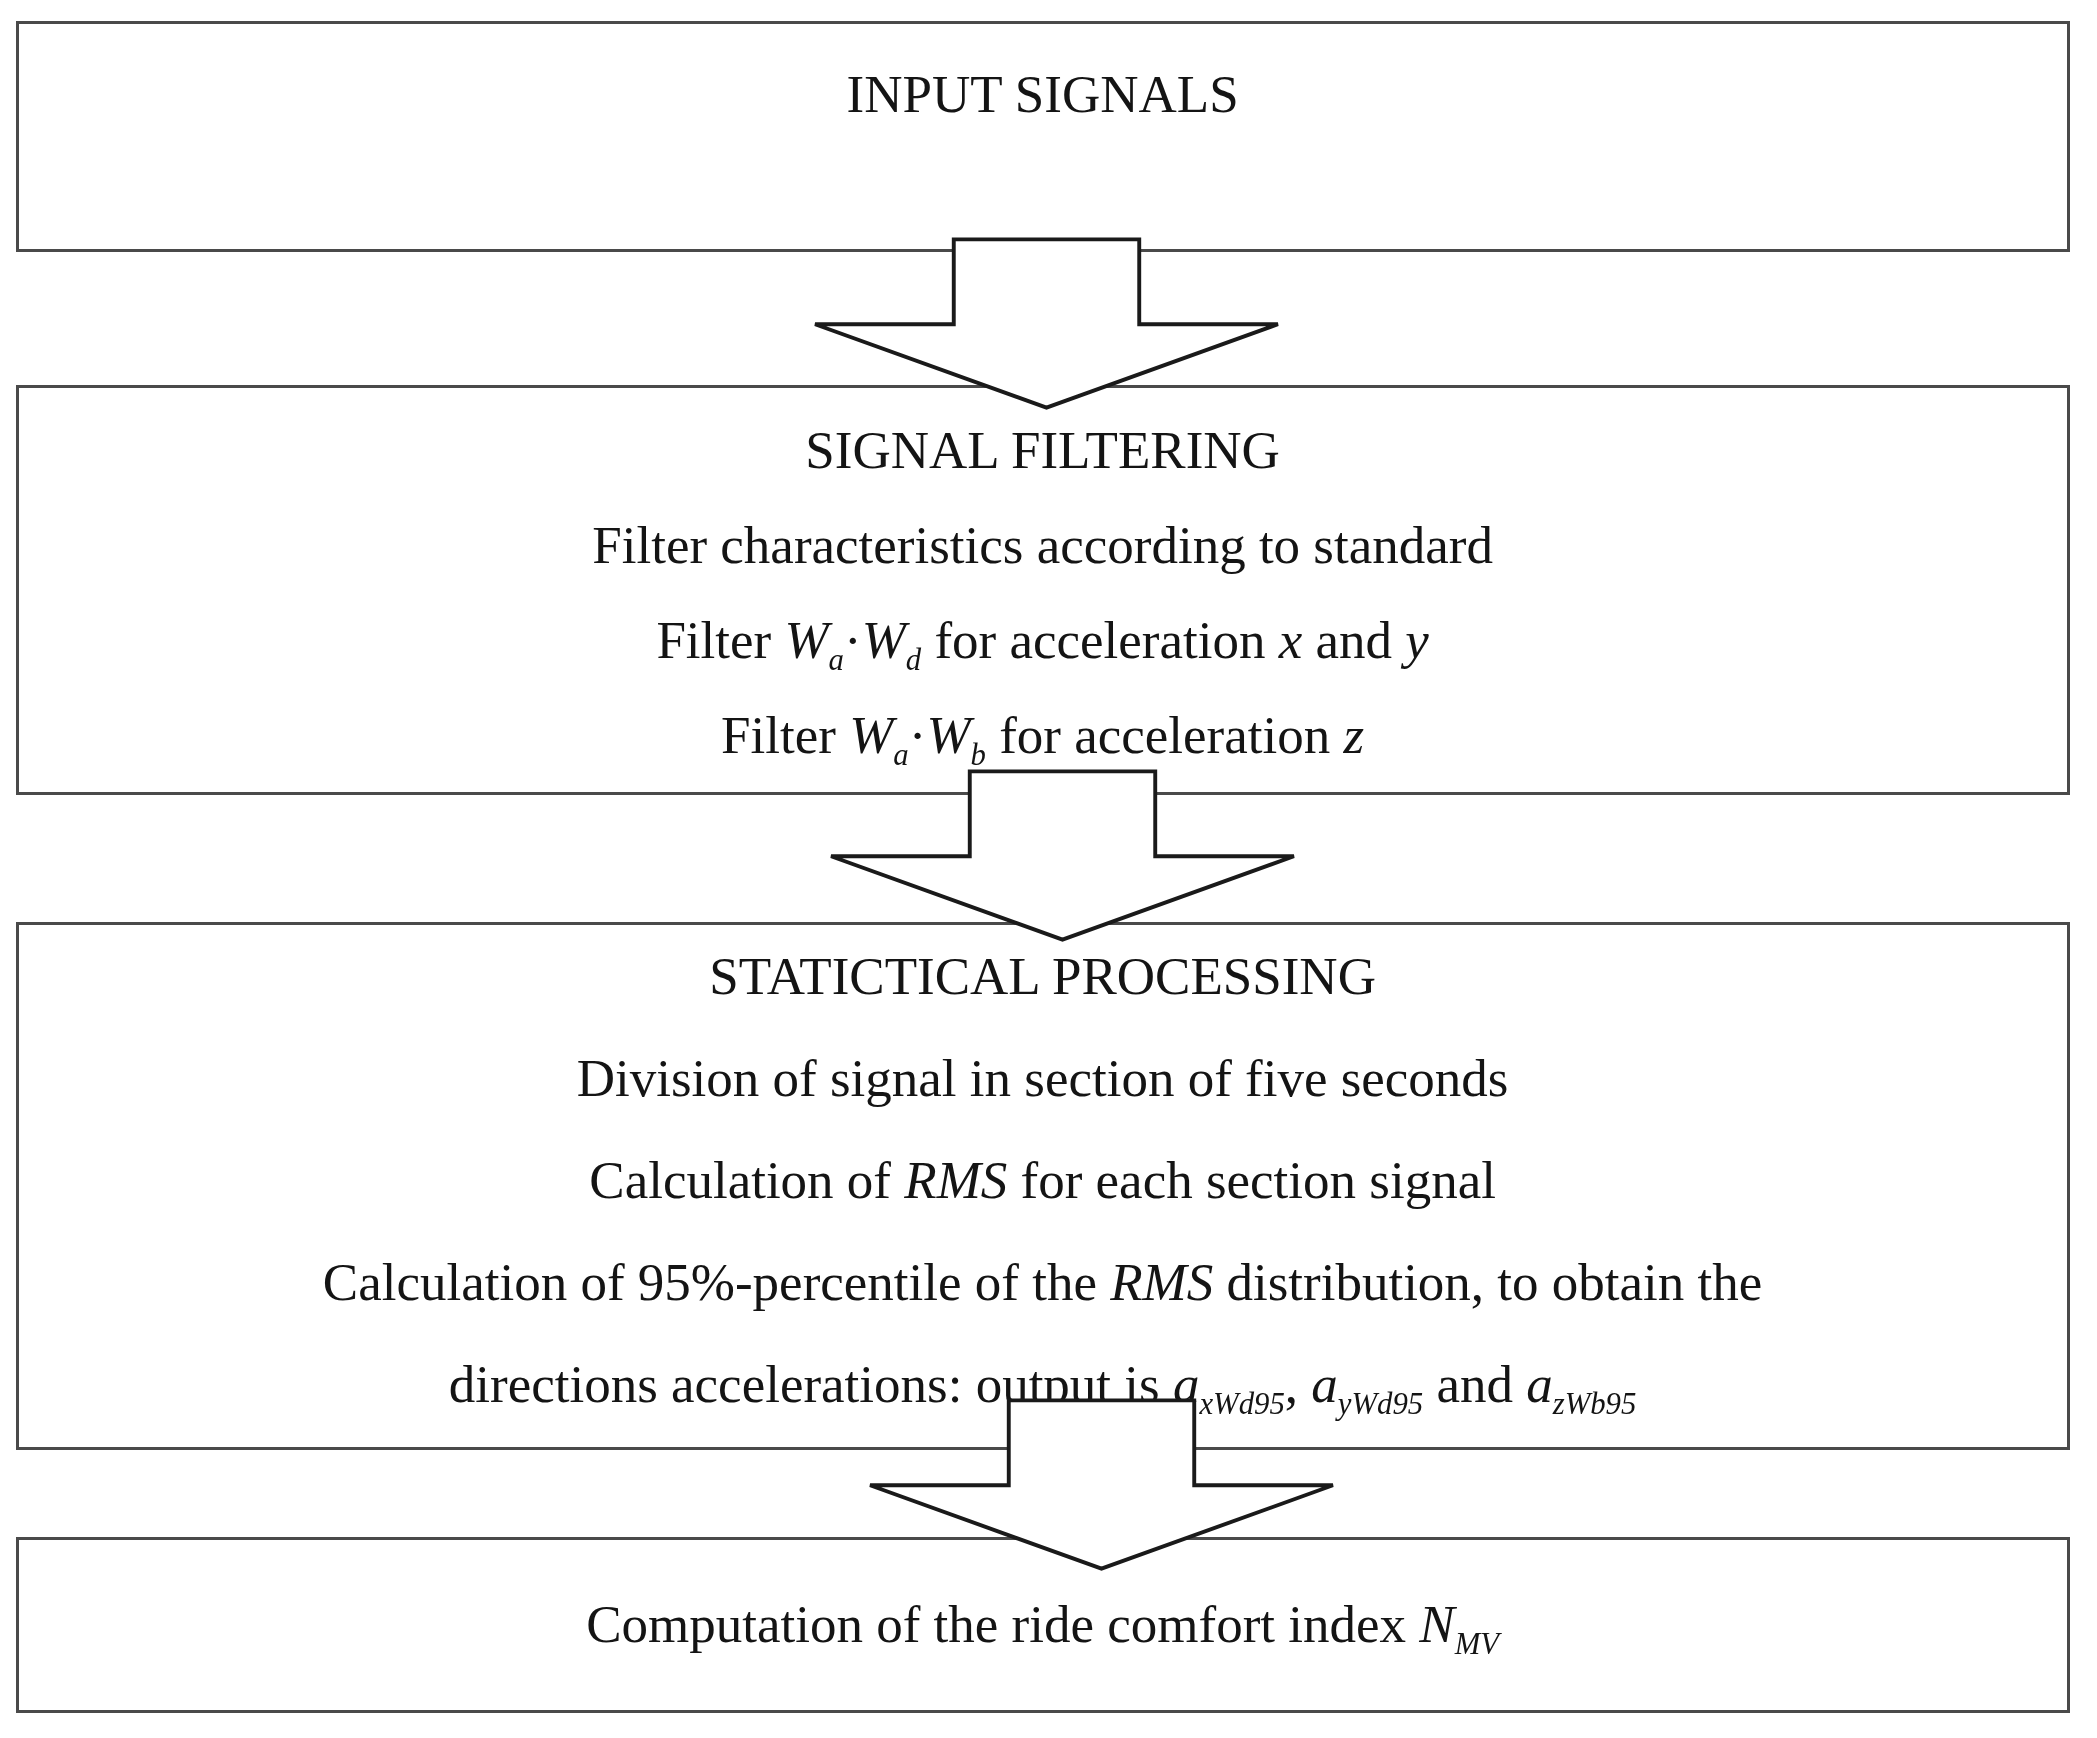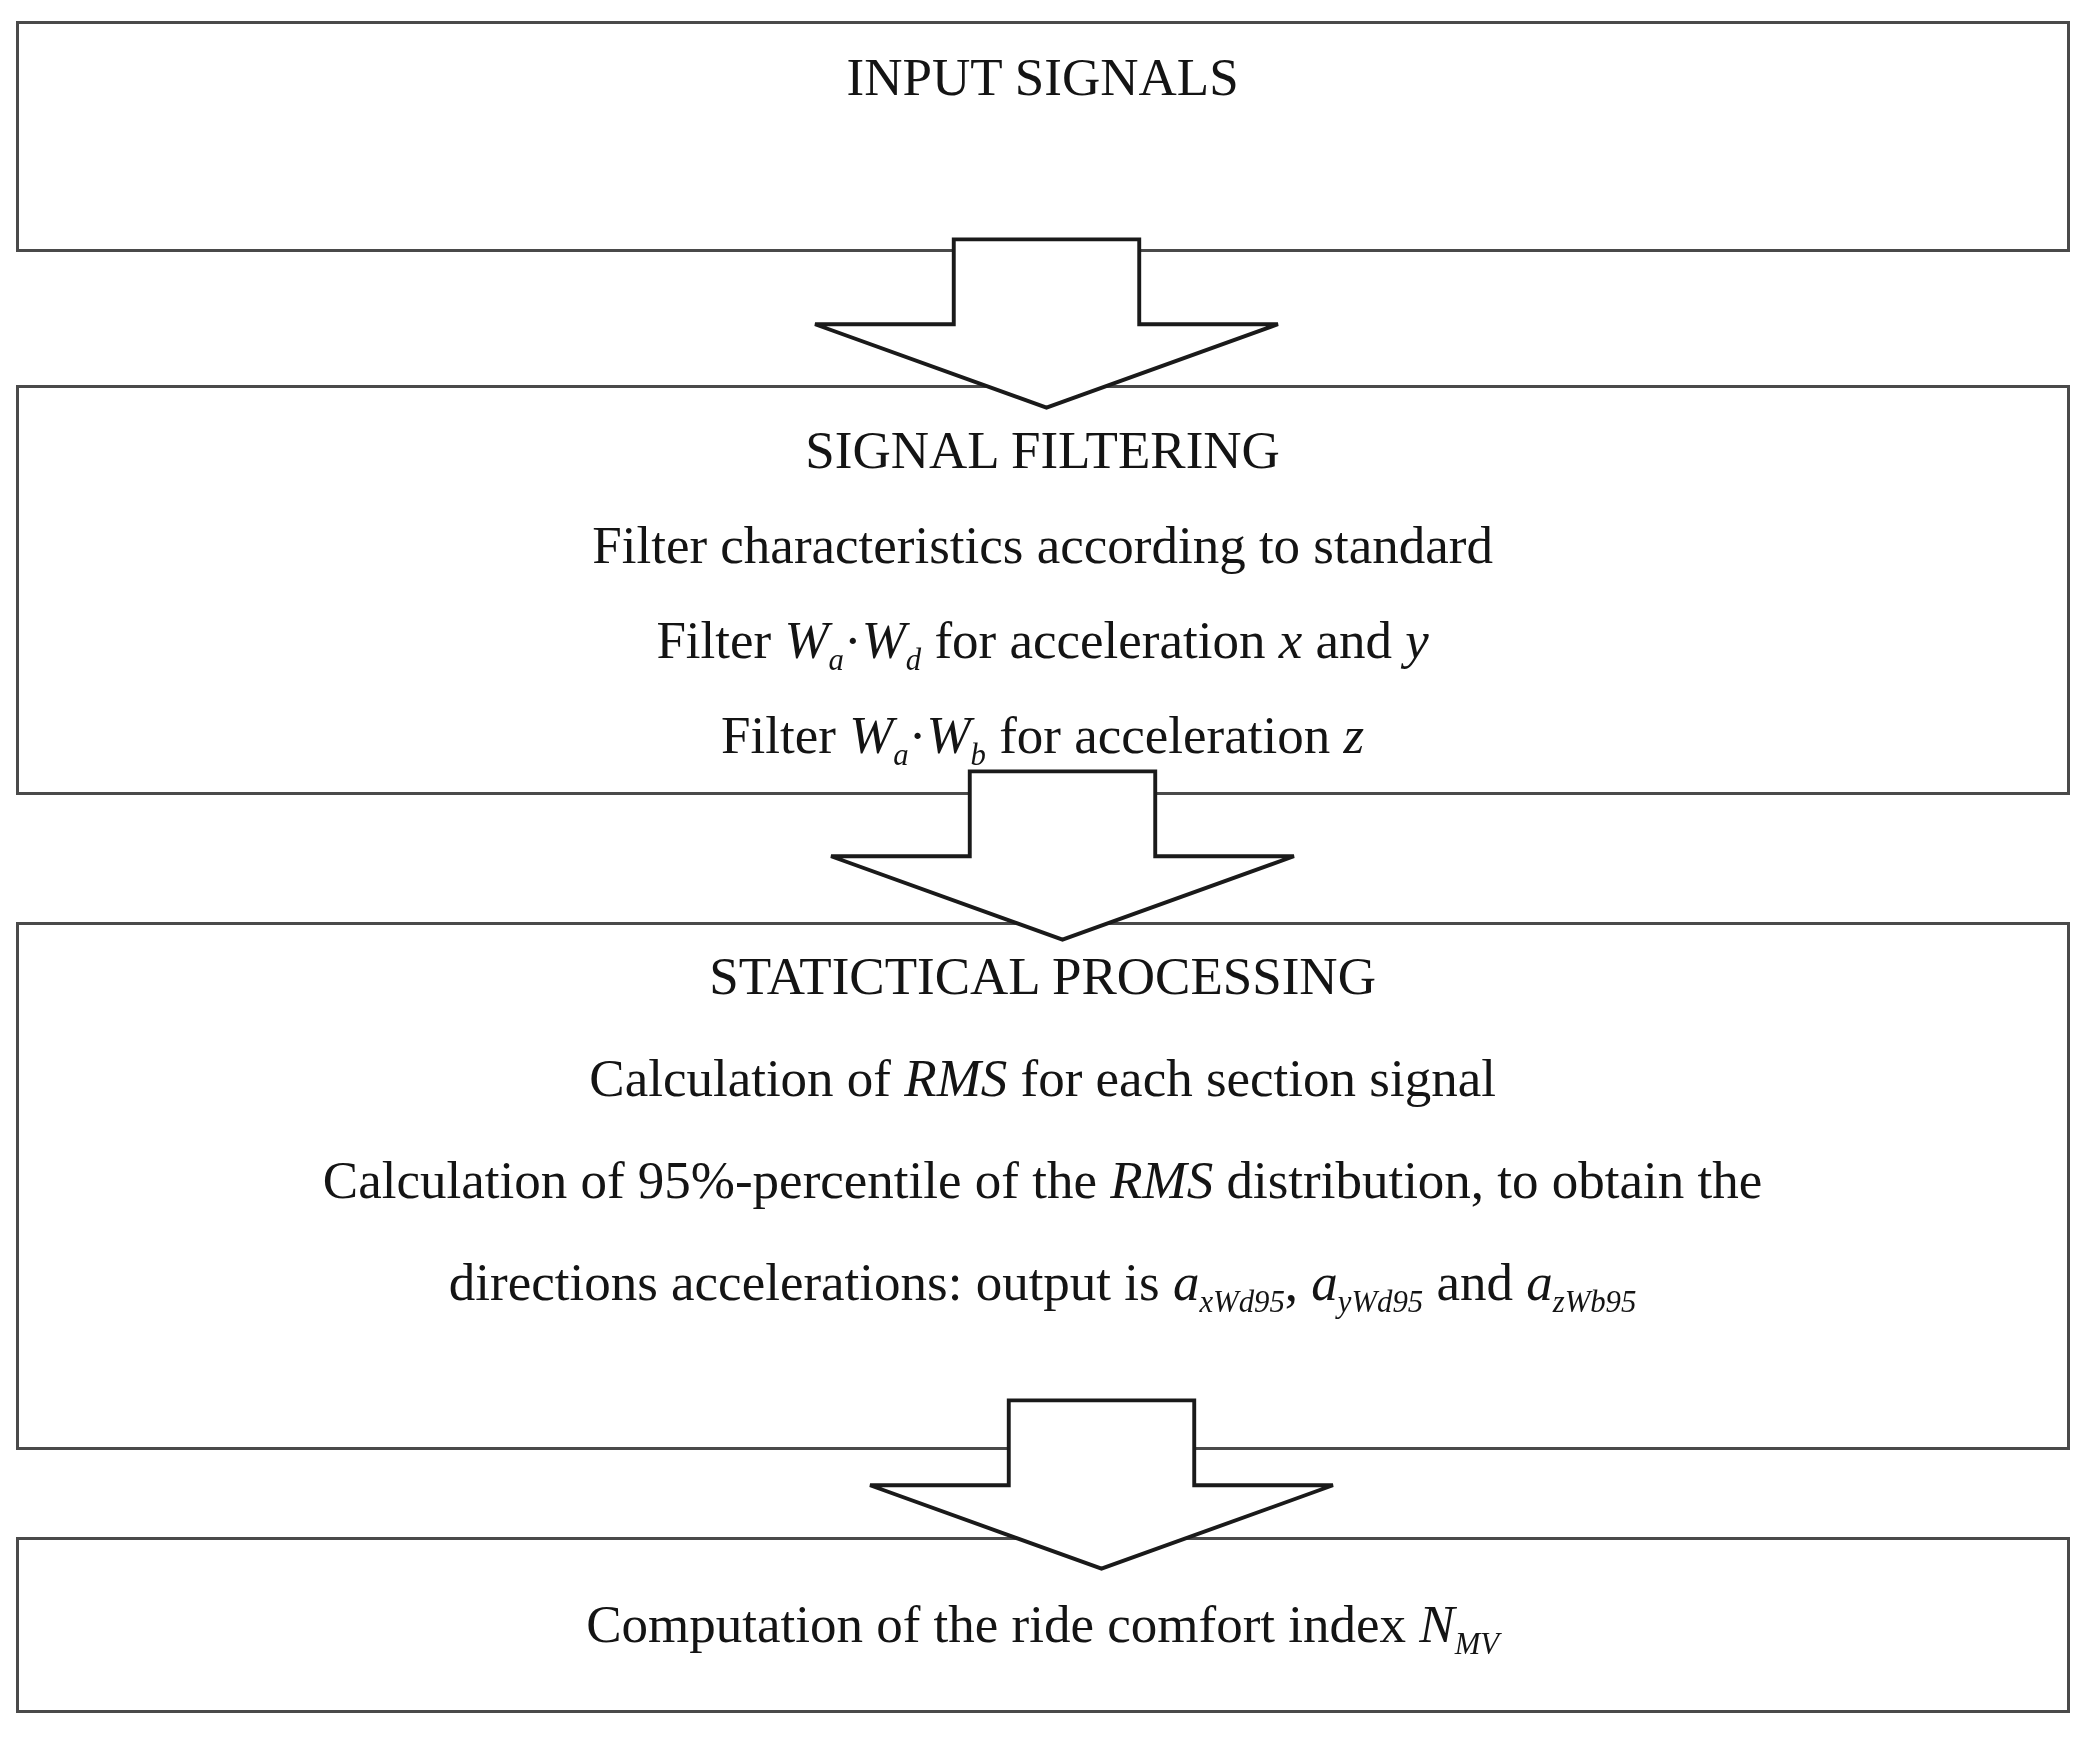--- a/index.html
+++ b/index.html
@@ -28,21 +28,21 @@
     z-index:1;
   }
   .line{
     font-size:53px;
     white-space:nowrap;
   }
   sub{
     font-size:58%;
     line-height:0;
   }
-  .box-1{top:21px;height:231px;padding-top:19px;}
+  .box-1{top:21px;height:231px;padding-top:36px;}
   .box-1 .line{line-height:69px;}
   .box-2{top:385px;height:410px;padding-top:15px;}
   .box-2 .line{line-height:95px;}
   .box-3{top:922px;height:528px;}
   .box-3 .line{line-height:102px;}
   .box-4{top:1537px;height:176px;font-family:Liberation Serif, serif;}
   .box-4 .line{line-height:168px;}
   .arrow{
     position:absolute;
     z-index:2;
@@ -71,20 +71,21 @@
     <div class="line"><span>Filter </span><span style="font-style: italic;">W</span><sub style="font-style: italic;">a</sub><span>·</span><span style="font-style: italic;">W</span><sub style="font-style: italic;">d</sub><span> for acceleration </span><span style="font-style: italic;">x</span><span> and </span><span style="font-style: italic;">y</span></div>
     <div class="line"><span>Filter </span><span style="font-style: italic;">W</span><sub style="font-style: italic;">a</sub><span>·</span><span style="font-style: italic;">W</span><sub style="font-style: italic;">b</sub><span> for acceleration </span><span style="font-style: italic;">z</span></div>
   </div>
 
   <svg class="arrow arrow-2" width="469" height="173" viewBox="0 0 600 222">
     <polygon class="arrow-shape" points="181,3 419,3 419,112 597,112 300,219 3,112 181,112" fill="#ffffff" stroke="#1a1a1a" stroke-width="5" stroke-linejoin="miter"></polygon>
   </svg>
 
   <div class="box box-3">
     <div class="line"><span>STATICTICAL PROCESSING</span></div>
+    <div class="line"><span>Division of signal in section of five seconds</span></div>
     <div class="line"><span>Calculation of </span><span style="font-style: italic;">RMS</span><span> for each section signal</span></div>
     <div class="line"><span>Calculation of 95%-percentile of the </span><span style="font-style: italic;">RMS</span><span> distribution, to obtain the</span></div>
     <div class="line"><span>directions accelerations: output is </span><span style="font-style: italic;">a</span><sub style="font-style: italic;">xWd95</sub><span>, </span><span style="font-style: italic;">a</span><sub style="font-style: italic;">yWd95</sub><span> and </span><span style="font-style: italic;">a</span><sub style="font-style: italic;">zWb95</sub></div>
   </div>
 
   <svg class="arrow arrow-3" width="469" height="173" viewBox="0 0 600 222">
     <polygon class="arrow-shape" points="181,3 419,3 419,112 597,112 300,219 3,112 181,112" fill="#ffffff" stroke="#1a1a1a" stroke-width="5" stroke-linejoin="miter"></polygon>
   </svg>
 
   <div class="box box-4">

